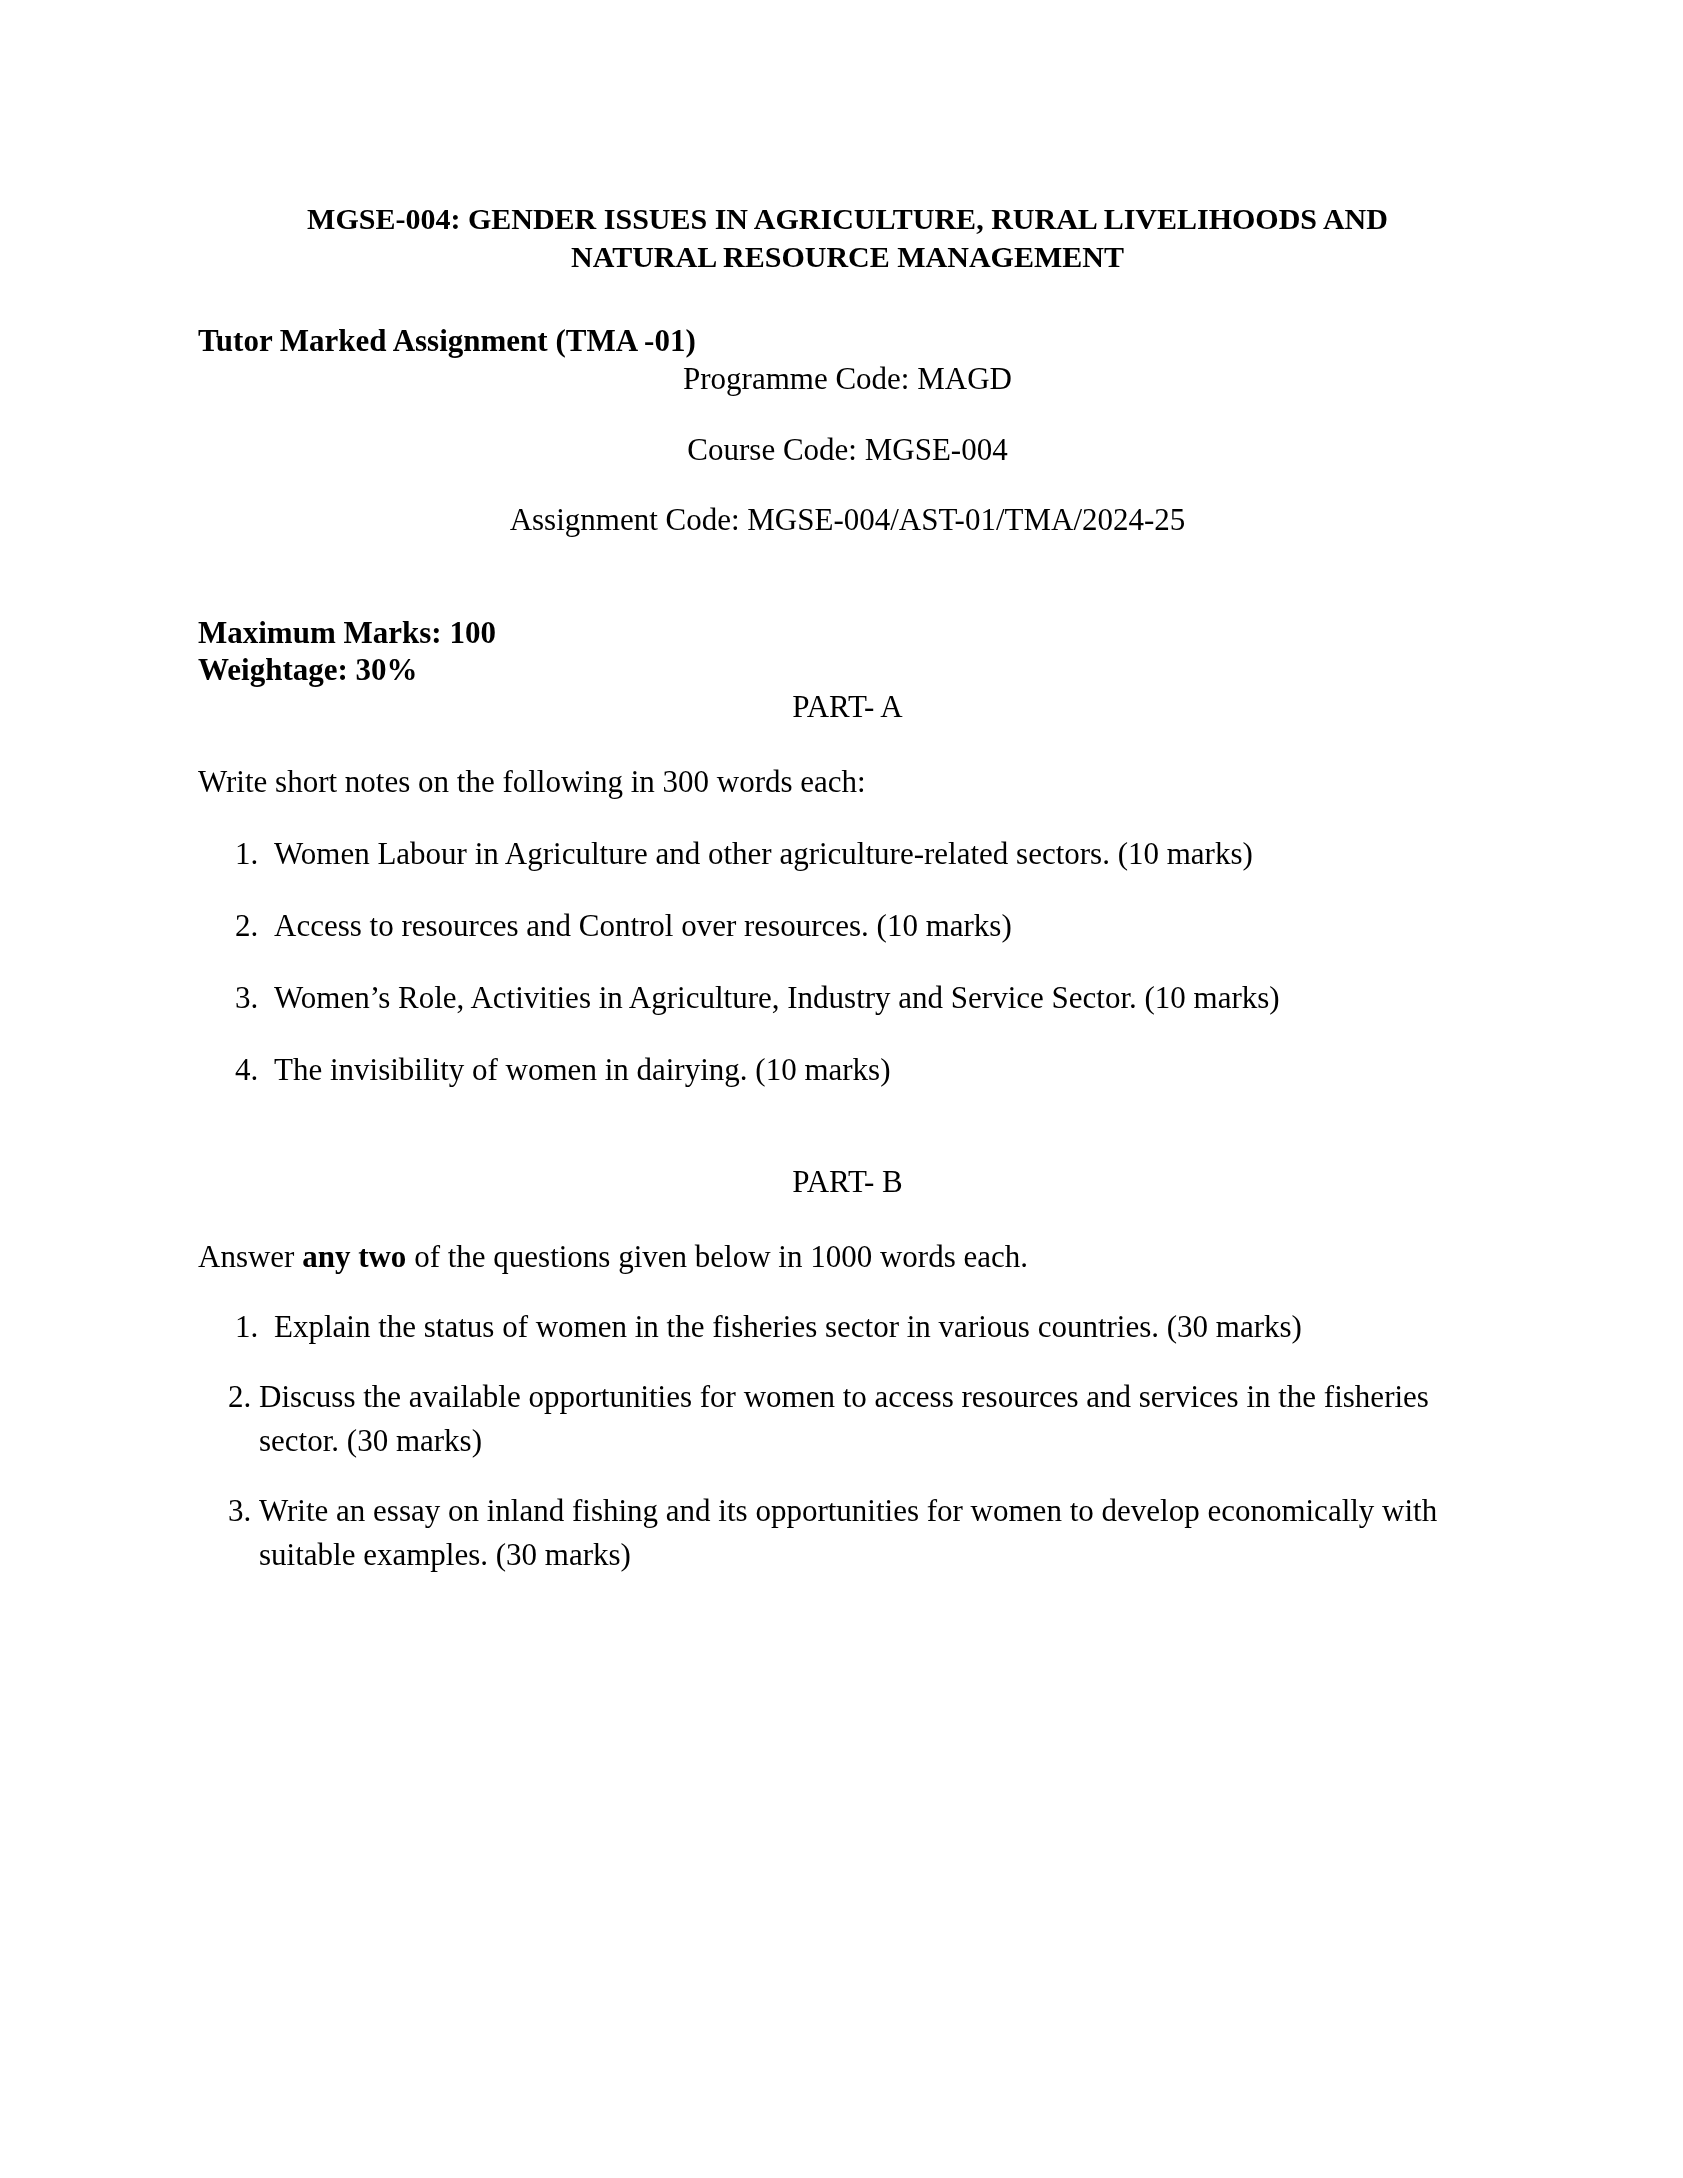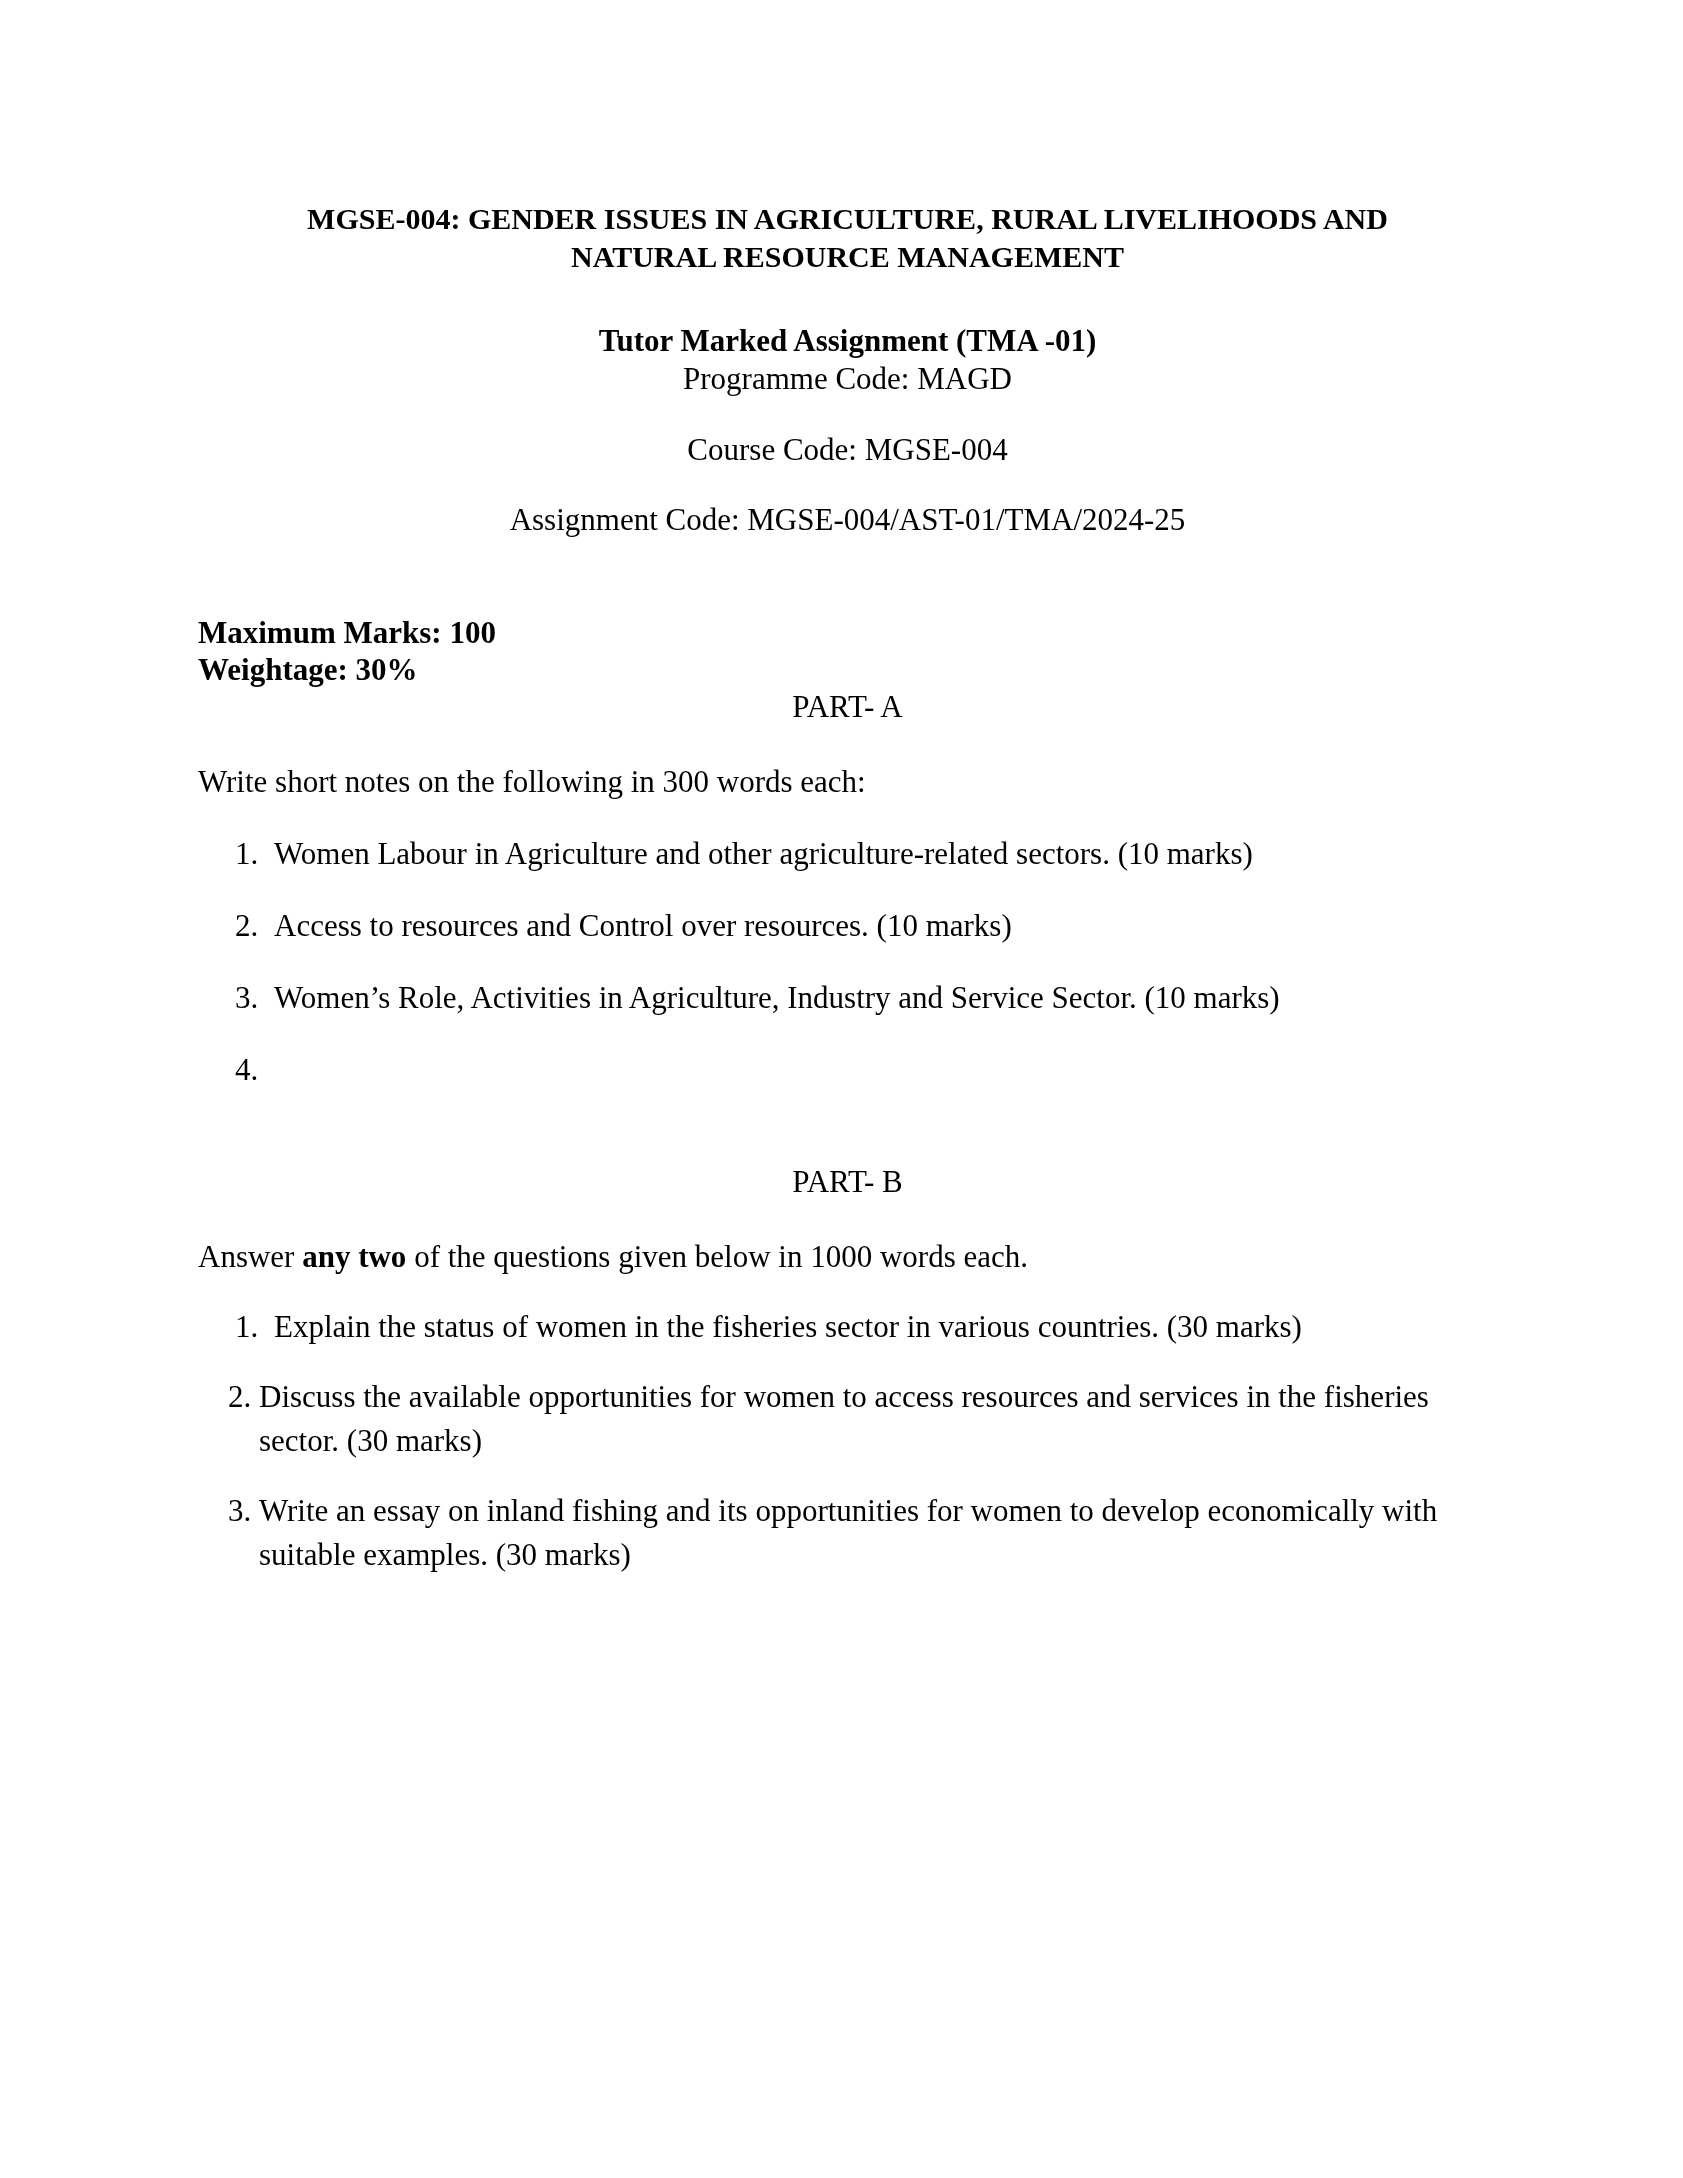--- a/index.html
+++ b/index.html
@@ -22,21 +22,20 @@
     font-weight: bold;
     font-size: 30px;
     line-height: 38px;
     text-align: center;
   }
   .subtitle {
     margin-top: 46px;
     font-weight: bold;
     font-size: 31px;
     line-height: 38px;
-    text-align: center;
   }
   .code-line {
     font-size: 31px;
     line-height: 38px;
     text-align: center;
   }
   .code-line.gap-a { margin-top: 33px; }
   .code-line.gap-b { margin-top: 32px; }
   .marks-block {
     margin-top: 75px;
@@ -106,20 +105,21 @@
     <div class="q-item">
       <span class="num">2.</span>
       <span class="txt">Access to resources and Control over resources. (10 marks)</span>
     </div>
     <div class="q-item">
       <span class="num">3.</span>
       <span class="txt">Women’s Role, Activities in Agriculture, Industry and Service Sector. (10 marks)</span>
     </div>
     <div class="q-item">
       <span class="num">4.</span>
+      <span class="txt">The invisibility of women in dairying. (10 marks)</span>
     </div>
   </div>
 
   <div class="part-heading part-b">PART- B</div>
 
   <div class="instruction part-b-intro"><span>Answer </span><span class="bold">any two</span><span> of the questions given below in 1000 words each.</span></div>
 
   <div class="list-b">
     <div class="q-item indent-wide">
       <span class="num">1.</span>

